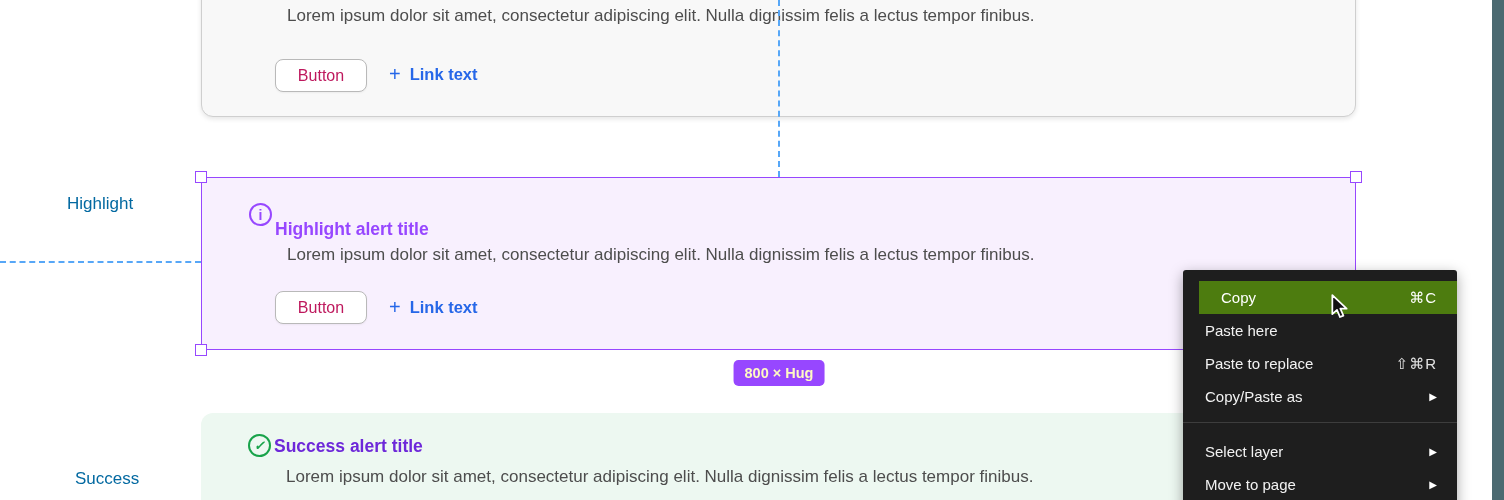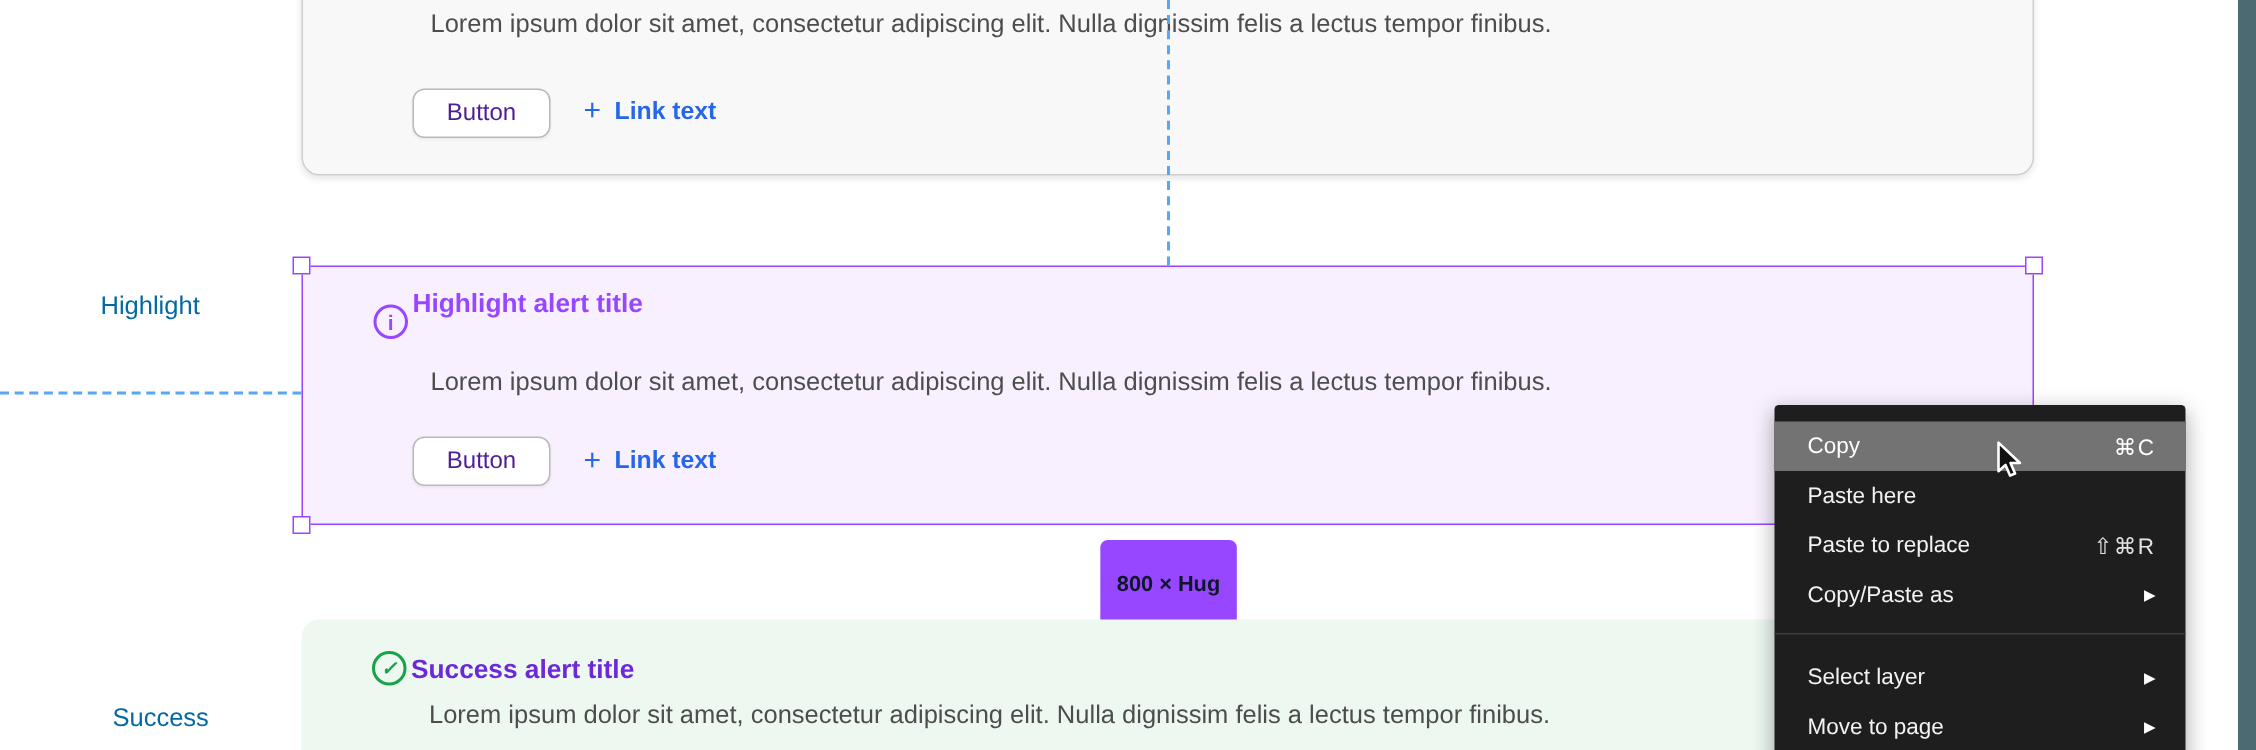--- a/index.html
+++ b/index.html
@@ -59,42 +59,42 @@
   .icon-info  { color: #9747FF; top: 25px; font-style: normal; }
   .icon-check { color: #18A34A; top: 21px; font-size: 13px; }
 
   .alert-title {
     position: absolute;
     left: 73px;
     font-size: 17.5px;
     font-weight: 700;
     line-height: 20px;
   }
-  .title-highlight { color: #9747FF; top: 14px; text-align: center; }
+  .title-highlight { color: #9747FF; top: 41px; text-align: center; }
   .title-success   { color: #6d28d9; top: 23px; }
 
   .alert-body {
     position: absolute;
     left: 73px;
     font-size: 17px;
     color: #4D4D4D;
     line-height: 20px;
     white-space: nowrap;
     margin-left: 12px;
   }
 
   .alert-button {
     position: absolute;
     left: 73px;
     width: 92px; height: 33px;
     background: #ffffff;
     border: 1px solid #B9B9B9;
     border-radius: 8px;
     display: flex; align-items: center; justify-content: center;
-    font-size: 16px; color: #4c1d95;
+    font-size: 16px; color: #be185d;
     font-family: "Liberation Sans", sans-serif;
     box-shadow: 0 1px 2px rgba(0,0,0,0.05);
   }
 
   .alert-link {
     position: absolute;
     left: 187px;
     display: flex; align-items: center; gap: 9px;
     color: #2667E8;
     font-size: 16.5px;
@@ -136,24 +136,24 @@
   }
   .handle-tl { left: 195px; top: 171px; }
   .handle-tr { left: 1350px; top: 171px; }
   .handle-bl { left: 195px; top: 344px; }
 
   .size-badge {
     position: absolute;
     top: 360px; left: 779px;
     transform: translateX(-50%);
     background: #9747FF;
-    color: #0f172a;
+    color: #fef9c3;
     font-size: 14.5px;
     font-weight: 700;
-    padding: 22px 11px;
+    padding: 5px 11px;
     border-radius: 5px;
     white-space: nowrap;
   }
 
   
   .context-menu {
     position: absolute;
     left: 1183px; top: 270px;
     width: 274px;
     height: 300px;
@@ -163,21 +163,21 @@
     box-shadow: 0 4px 14px rgba(0,0,0,0.35);
   }
   .menu-item {
     height: 33px;
     display: flex; align-items: center;
     padding: 0 20px 0 22px;
     color: #F2F2F2;
     font-size: 15px;
     cursor: default;
   }
-  .menu-item.selected { background: #737373; color: #ffffff; }
+  .menu-item.selected { background: #4d7c0f; color: #ffffff; margin-left: 16px; }
   .menu-shortcut {
     margin-left: auto;
     color: #E3E3E3;
     font-size: 15px;
     letter-spacing: 1px;
   }
   .menu-item.selected .menu-shortcut { color: #ffffff; }
   .menu-arrow {
     margin-left: auto;
     font-size: 10px;

